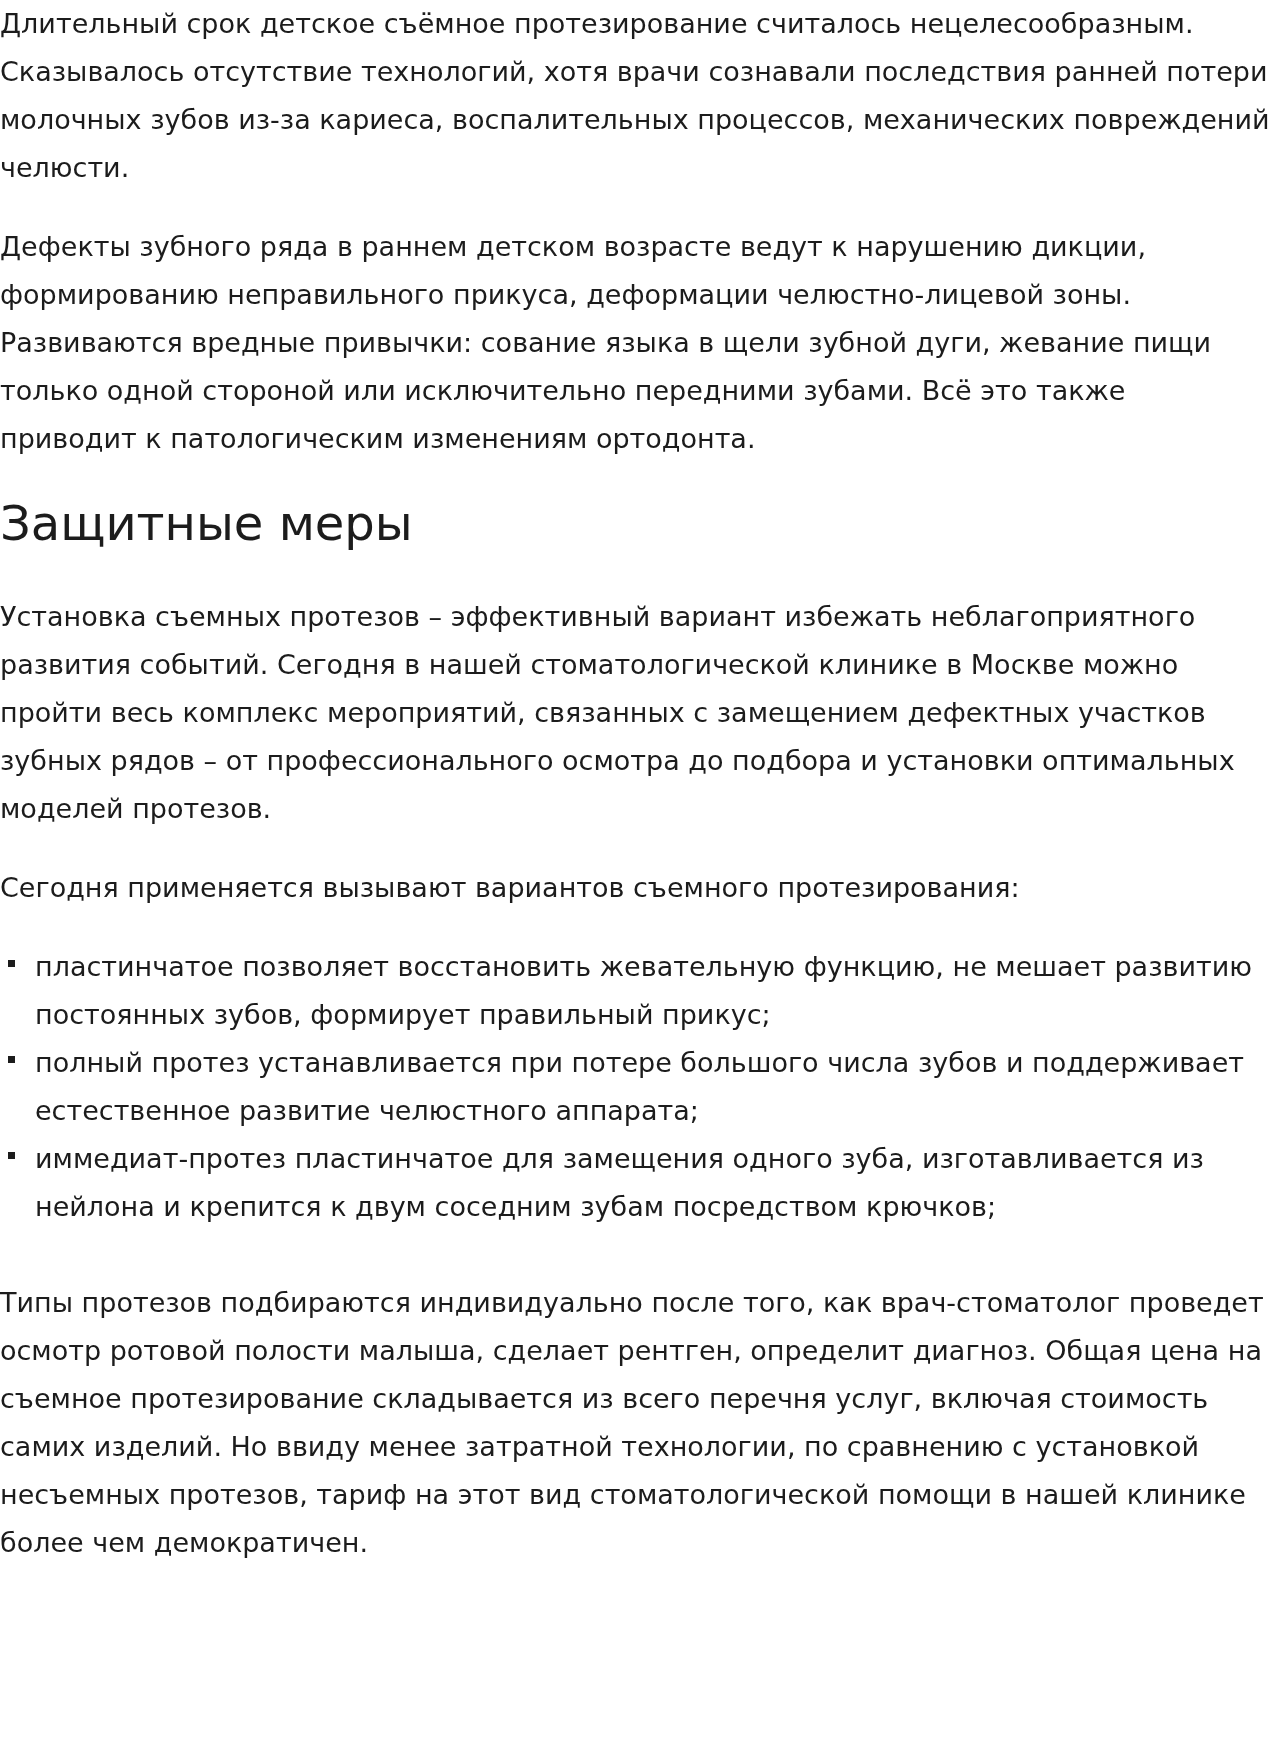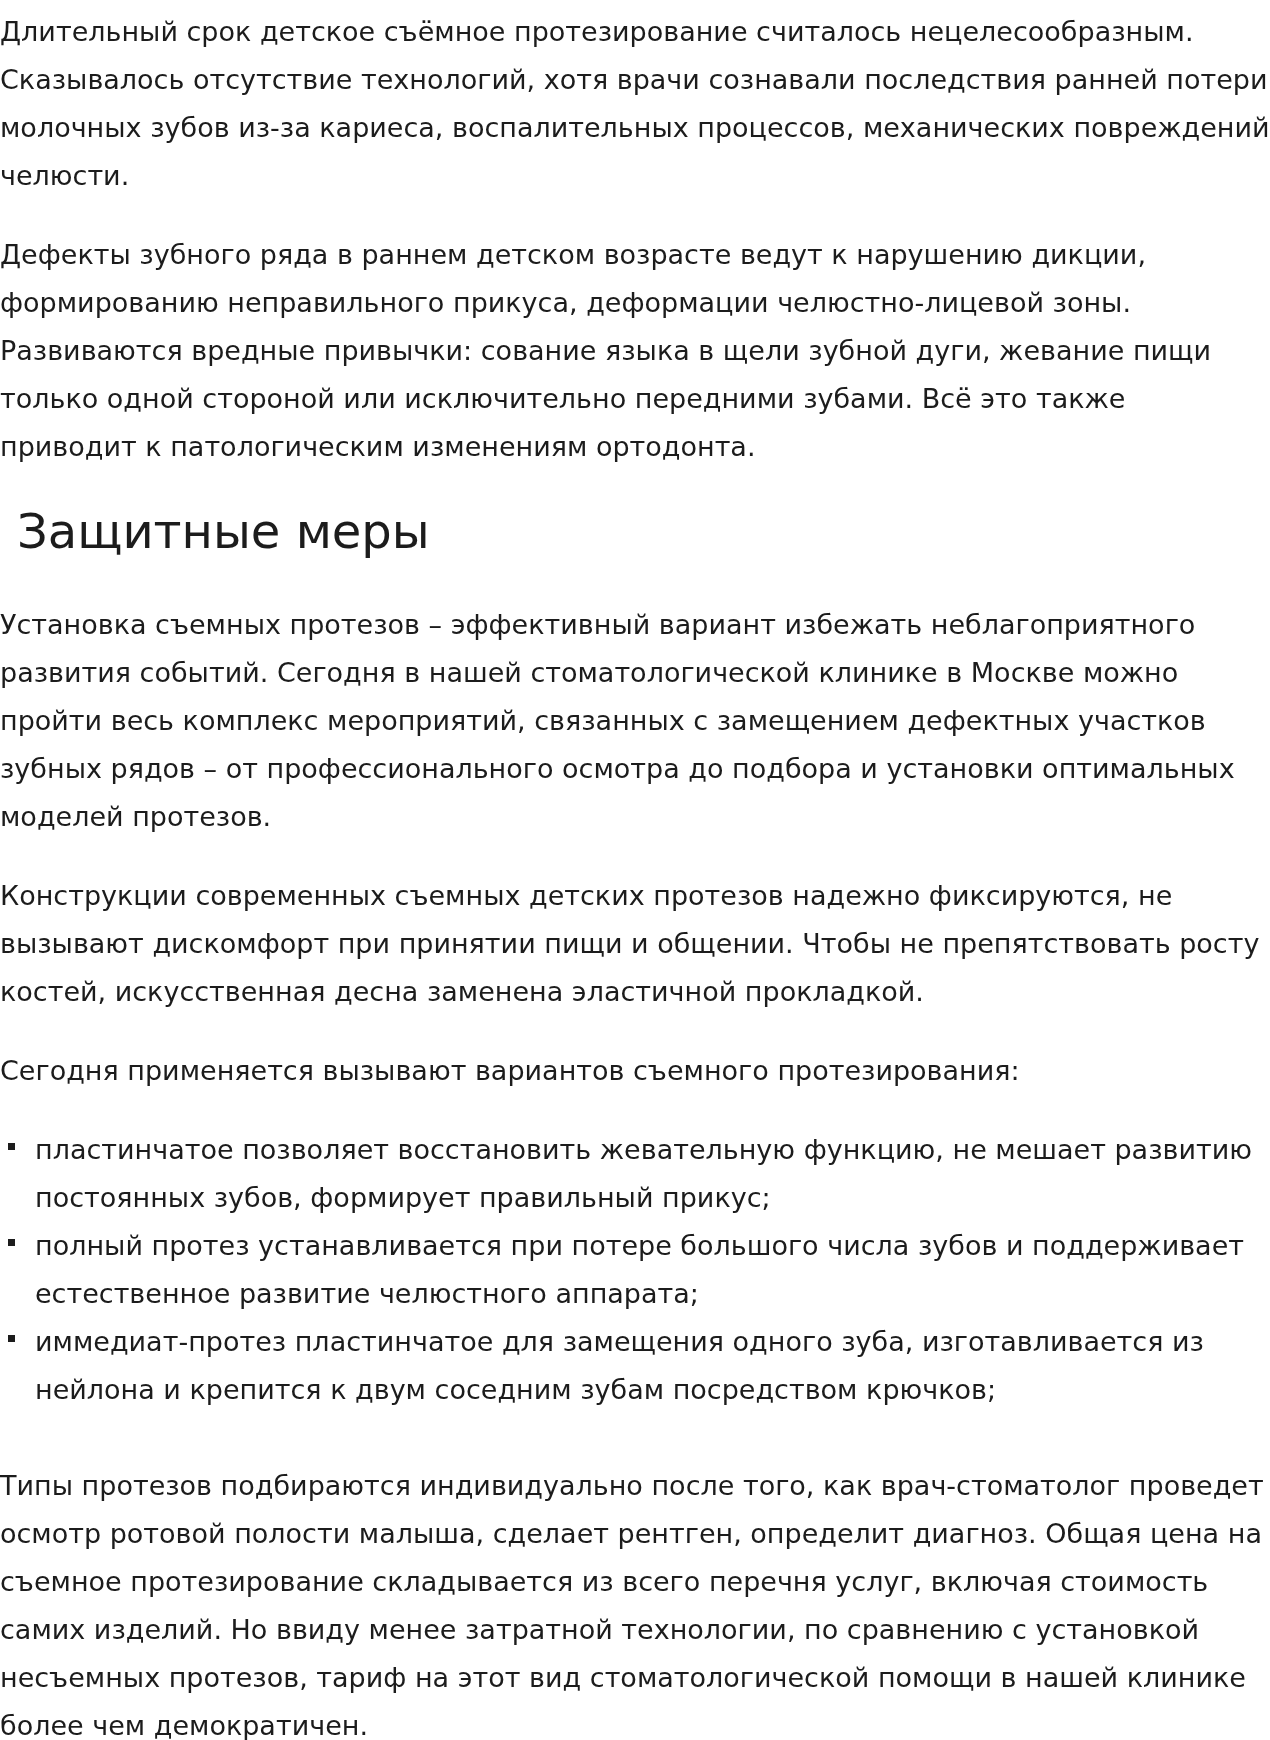--- a/index.html
+++ b/index.html
@@ -17,27 +17,27 @@
     line-height: 48px;
     -webkit-font-smoothing: antialiased;
   }
   main.article {
     width: 1270px;
   }
   p.para {
     margin: 31px 0;
   }
   p.para:first-child {
-    margin-top: 8px;
+    margin-top: 0;
   }
   h1.section-heading {
     font-size: 48px;
     font-weight: 400;
     line-height: 1.2;
-    margin: 32px 0 40px 17px;
+    margin: 32px 0 40px 0;
     color: #1c1c1c;
     letter-spacing: 0;
   }
   ul.options-list {
     list-style: none;
     margin: 23px 0 48px 0;
     padding: 0 0 0 35px;
   }
   ul.options-list li {
     position: relative;
@@ -63,21 +63,20 @@
 <main class="article">
 
   <p class="para">Длительный срок детское съёмное протезирование считалось нецелесообразным. Сказывалось отсутствие технологий, хотя врачи сознавали последствия ранней потери молочных зубов из-за кариеса, воспалительных процессов, механических повреждений челюсти.</p>
 
   <p class="para">Дефекты зубного ряда в раннем детском возрасте ведут к нарушению дикции, формированию неправильного прикуса, деформации челюстно-лицевой зоны. Развиваются вредные привычки: сование языка в щели зубной дуги, жевание пищи только одной стороной или исключительно передними зубами. Всё это также приводит к патологическим изменениям ортодонта.</p>
 
   <h1 class="section-heading">Защитные меры</h1>
 
   <p class="para">Установка съемных протезов – эффективный вариант избежать неблагоприятного развития событий. Сегодня в нашей стоматологической клинике в Москве можно пройти весь комплекс мероприятий, связанных с замещением дефектных участков зубных рядов – от профессионального осмотра до подбора и установки оптимальных моделей протезов.</p>
 
-  <p class="para">Конструкции современных съемных детских протезов надежно фиксируются, не вызывают дискомфорт при принятии пищи и общении. Чтобы не препятствовать росту костей, искусственная десна заменена эластичной прокладкой.</p>
 
   <p class="para">Сегодня применяется вызывают вариантов съемного протезирования:</p>
 
   <ul class="options-list">
     <li>
       <span class="bullet-marker"></span>
       <span>пластинчатое позволяет восстановить жевательную функцию, не мешает развитию постоянных зубов, формирует правильный прикус;</span>
     </li>
     <li>
       <span class="bullet-marker"></span>

